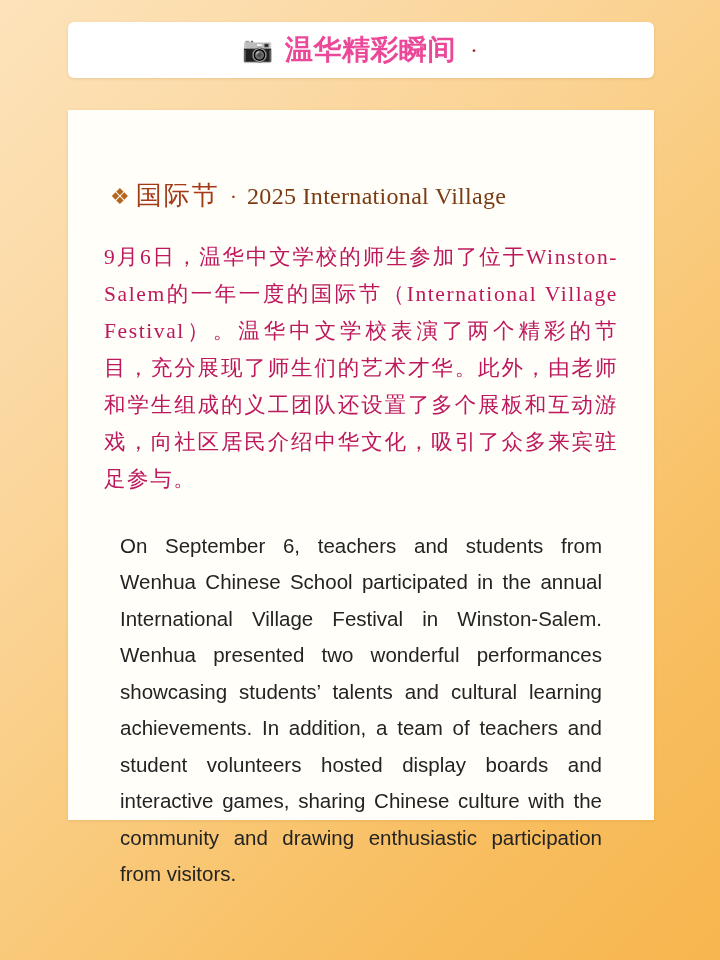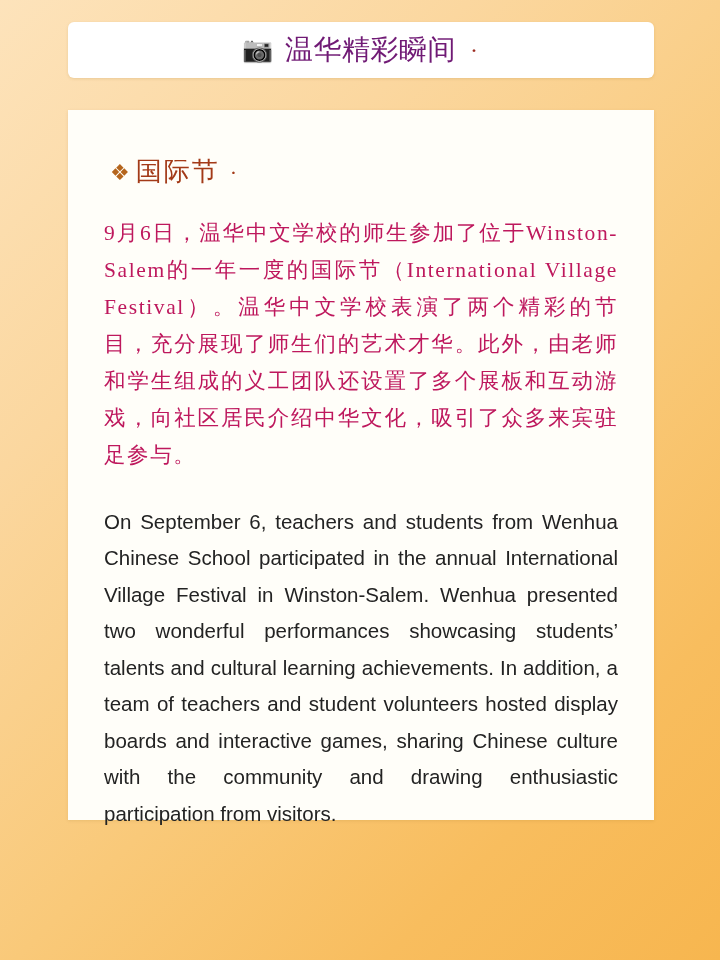--- a/index.html
+++ b/index.html
@@ -43,22 +43,22 @@
     font-size: 25px;
     line-height: 1;
     color: #8a8a8a;
     filter: grayscale(100%);
     display: inline-block;
     transform: translateY(-1px);
   }
   .header-title-cn {
     font-family: "Liberation Serif", "DejaVu Serif", serif;
     font-size: 28px;
-    font-weight: normal;
-    color: #701a75;
+    font-weight: bold;
+    color: #ec4899;
     letter-spacing: 0.5px;
   }
   .header-sep {
     font-family: "Liberation Serif", serif;
     font-size: 24px;
     color: #9c2b20;
     padding: 0 2px;
   }
   .header-title-en {
     font-family: "Liberation Sans", sans-serif;
@@ -88,20 +88,21 @@
   .diamond-bullet {
     color: #b5651d;
     font-size: 22px;
     line-height: 1;
   }
   .heading-cn {
     font-family: "Liberation Serif", "DejaVu Serif", serif;
     font-size: 26px;
     color: #a33a18;
     letter-spacing: 2px;
+    margin-top: 24px;
   }
   .heading-dot {
     font-family: "Liberation Serif", serif;
     font-size: 22px;
     color: #a33a18;
     padding: 0 4px;
   }
   .heading-en {
     font-family: "Liberation Serif", "DejaVu Serif", serif;
     font-size: 24px;
@@ -117,21 +118,21 @@
     text-justify: inter-ideograph;
     letter-spacing: 1.6px;
     margin: 0 0 30px 0;
   }
   .para-en {
     font-family: "Liberation Sans", sans-serif;
     font-size: 20.5px;
     line-height: 1.78;
     color: #232323;
     text-align: justify;
-    margin: 0;
+    margin: 16px;
   }
 </style>
 </head>
 <body>
 
 <div class="page">
 
   <div class="header-card">
     <div class="header-inner">
       <span class="camera-icon">📷</span>
@@ -139,20 +140,21 @@
       <span class="header-sep">·</span>
     </div>
   </div>
 
   <div class="body-card">
 
     <div class="section-heading">
       <span class="diamond-bullet">❖</span>
       <span class="heading-cn">国际节</span>
       <span class="heading-dot">·</span>
+      <span class="heading-en">2025 International Village</span>
     </div>
 
     <p class="para-cn">9月6日，温华中文学校的师生参加了位于Winston-Salem的一年一度的国际节（International Village Festival）。温华中文学校表演了两个精彩的节目，充分展现了师生们的艺术才华。此外，由老师和学生组成的义工团队还设置了多个展板和互动游戏，向社区居民介绍中华文化，吸引了众多来宾驻足参与。</p>
 
     <p class="para-en">On September 6, teachers and students from Wenhua Chinese School participated in the annual International Village Festival in Winston-Salem. Wenhua presented two wonderful performances showcasing students’ talents and cultural learning achievements. In addition, a team of teachers and student volunteers hosted display boards and interactive games, sharing Chinese culture with the community and drawing enthusiastic participation from visitors.</p>
 
   </div>
 
 </div>
 

